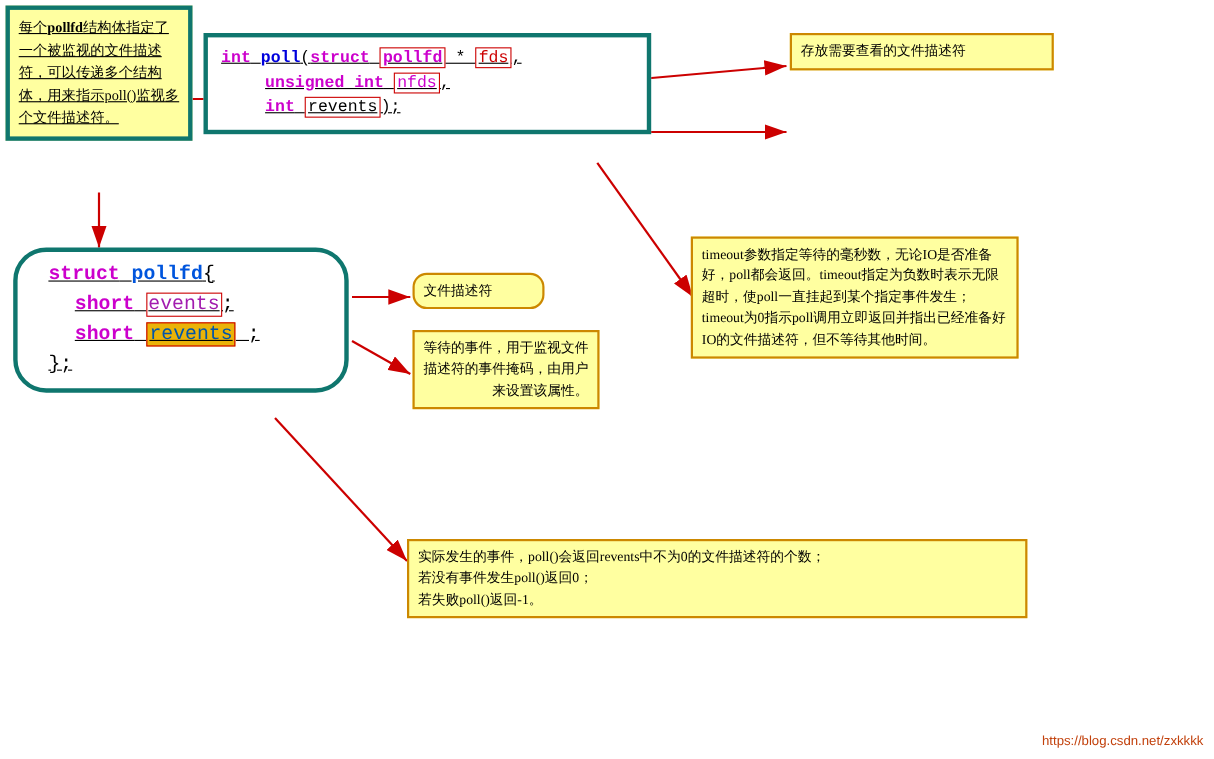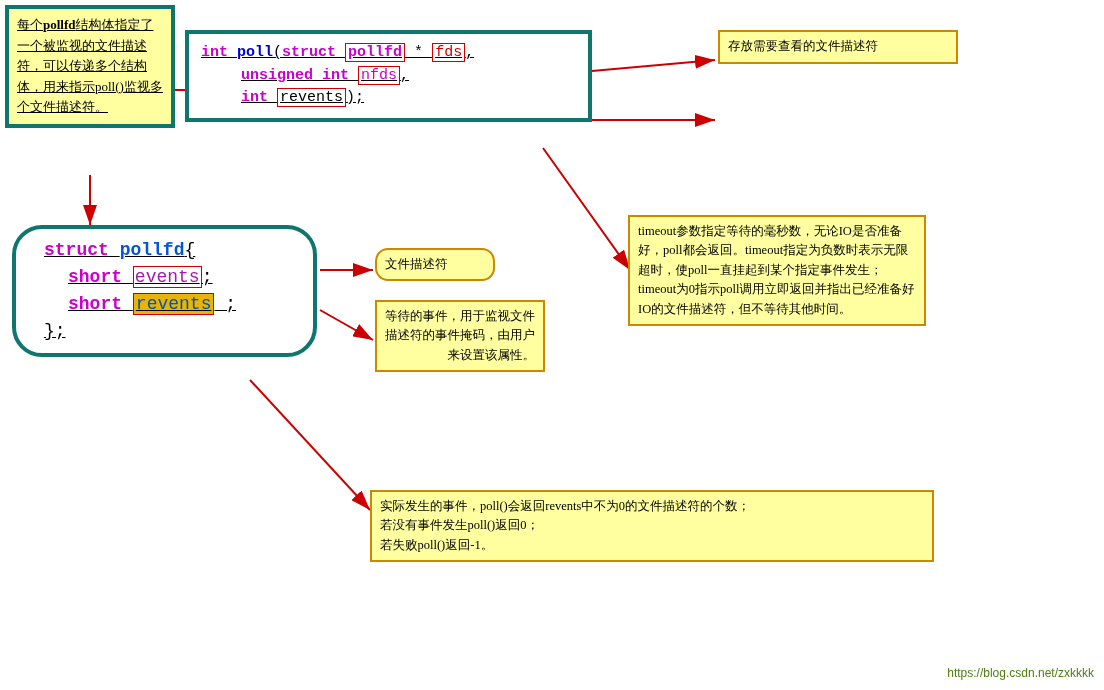--- a/index.html
+++ b/index.html
@@ -54,21 +54,21 @@
       font-size: 12.5px;
       line-height: 1.55;
       font-family: 'SimSun', 'STSong', serif;
     }
 
     .watermark {
       position: absolute;
       bottom: 10px;
       right: 10px;
       font-size: 12px;
-      color: #4d7c0f;
+      color: #c2410c;
       font-family: Arial, sans-serif;
     }
 
     svg.arrows {
       position: absolute;
       top: 0; left: 0;
       width: 1104px;
       height: 690px;
       pointer-events: none;
     }

